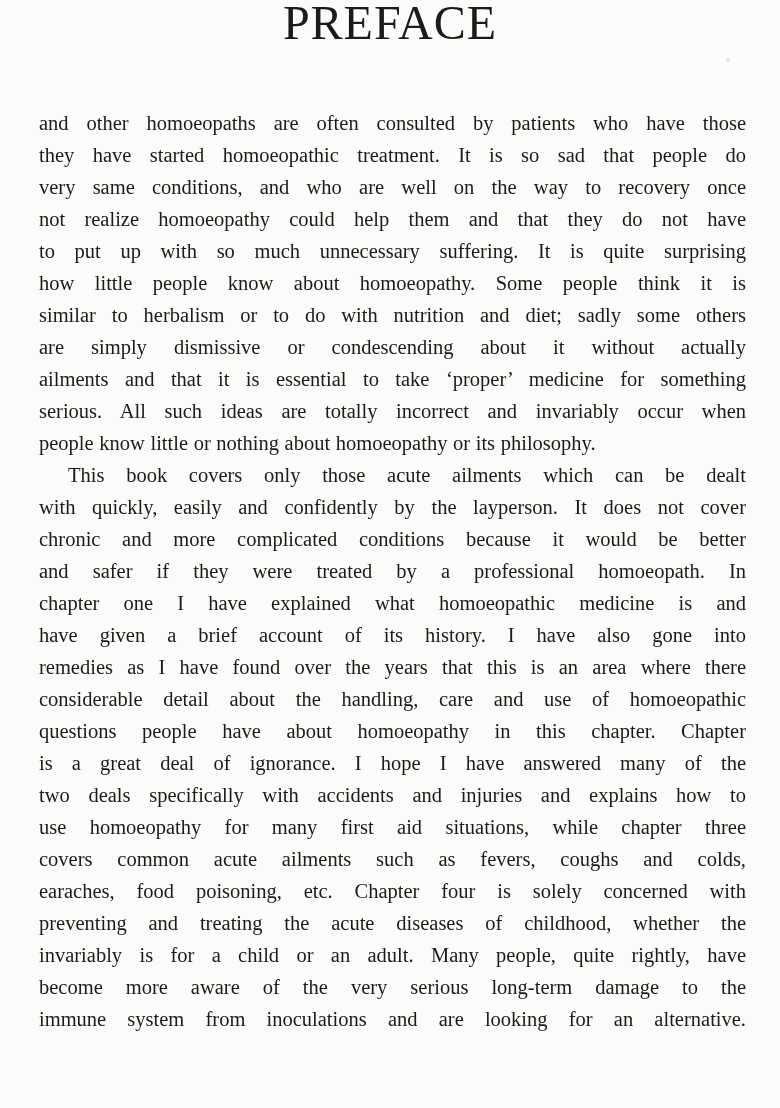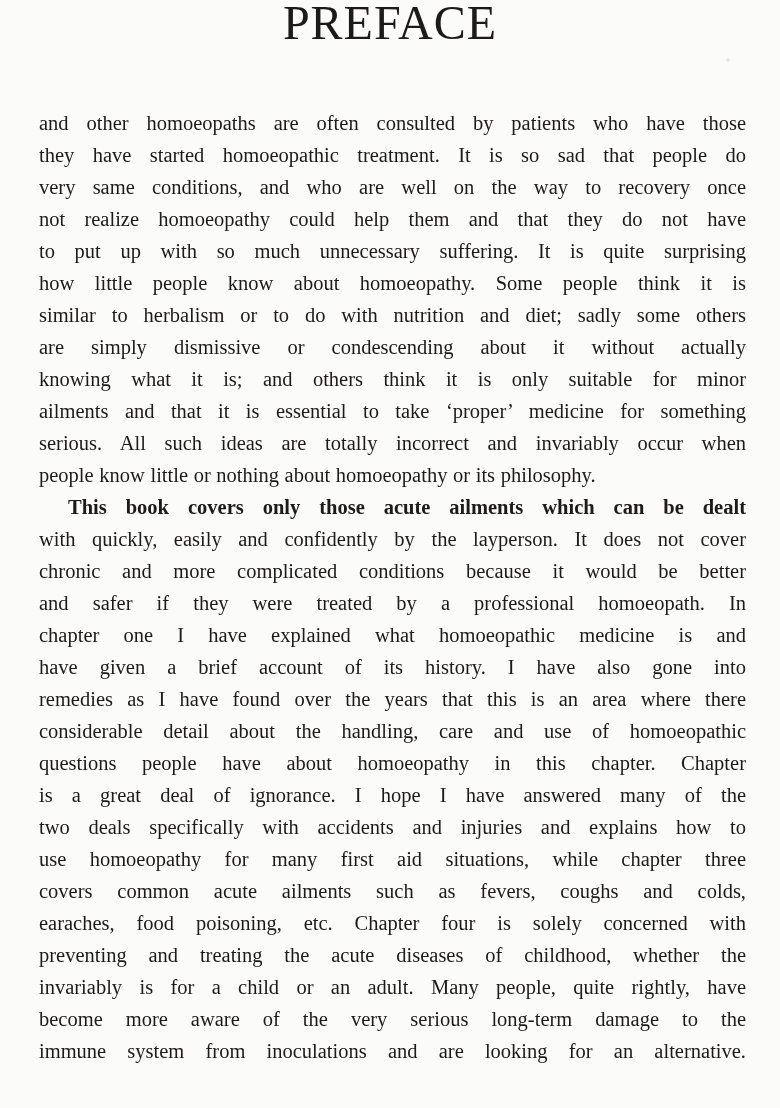--- a/index.html
+++ b/index.html
@@ -45,21 +45,20 @@
   .line {
     text-align: justify;
     text-align-last: justify;
     word-spacing: 0.5px;
   }
   .line.natural-end {
     text-align-last: left;
   }
   .line.indent {
     text-indent: 29px;
-    font-weight: bold;
   }
   
   .speck {
     position: absolute;
     width: 4px;
     height: 4px;
     border-radius: 50%;
     opacity: 0.18;
   }
 </style>
@@ -71,21 +70,20 @@
   <div class="body-text">
       <div class="paragraph">
         <div class="line">and other homoeopaths are often consulted by patients who have those</div>
         <div class="line">they have started homoeopathic treatment. It is so sad that people do</div>
         <div class="line">very same conditions, and who are well on the way to recovery once</div>
         <div class="line">not realize homoeopathy could help them and that they do not have</div>
         <div class="line">to put up with so much unnecessary suffering. It is quite surprising</div>
         <div class="line">how little people know about homoeopathy. Some people think it is</div>
         <div class="line">similar to herbalism or to do with nutrition and diet; sadly some others</div>
         <div class="line">are simply dismissive or condescending about it without actually</div>
-        <div class="line">knowing what it is; and others think it is only suitable for minor</div>
         <div class="line">ailments and that it is essential to take ‘proper’ medicine for something</div>
         <div class="line">serious. All such ideas are totally incorrect and invariably occur when</div>
         <div class="line natural-end">people know little or nothing about homoeopathy or its philosophy.</div>
       </div>
       <div class="paragraph">
         <div class="line indent">This book covers only those acute ailments which can be dealt</div>
         <div class="line">with quickly, easily and confidently by the layperson. It does not cover</div>
         <div class="line">chronic and more complicated conditions because it would be better</div>
         <div class="line">and safer if they were treated by a professional homoeopath. In</div>
         <div class="line">chapter one I have explained what homoeopathic medicine is and</div>

